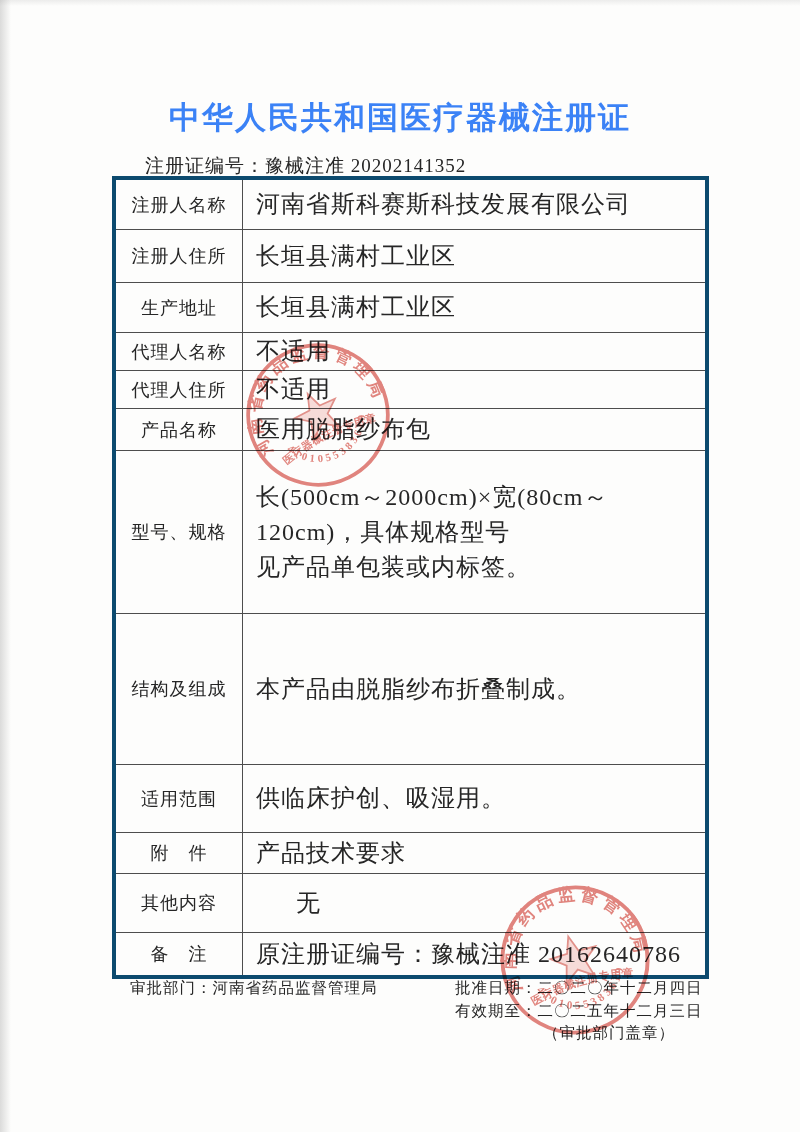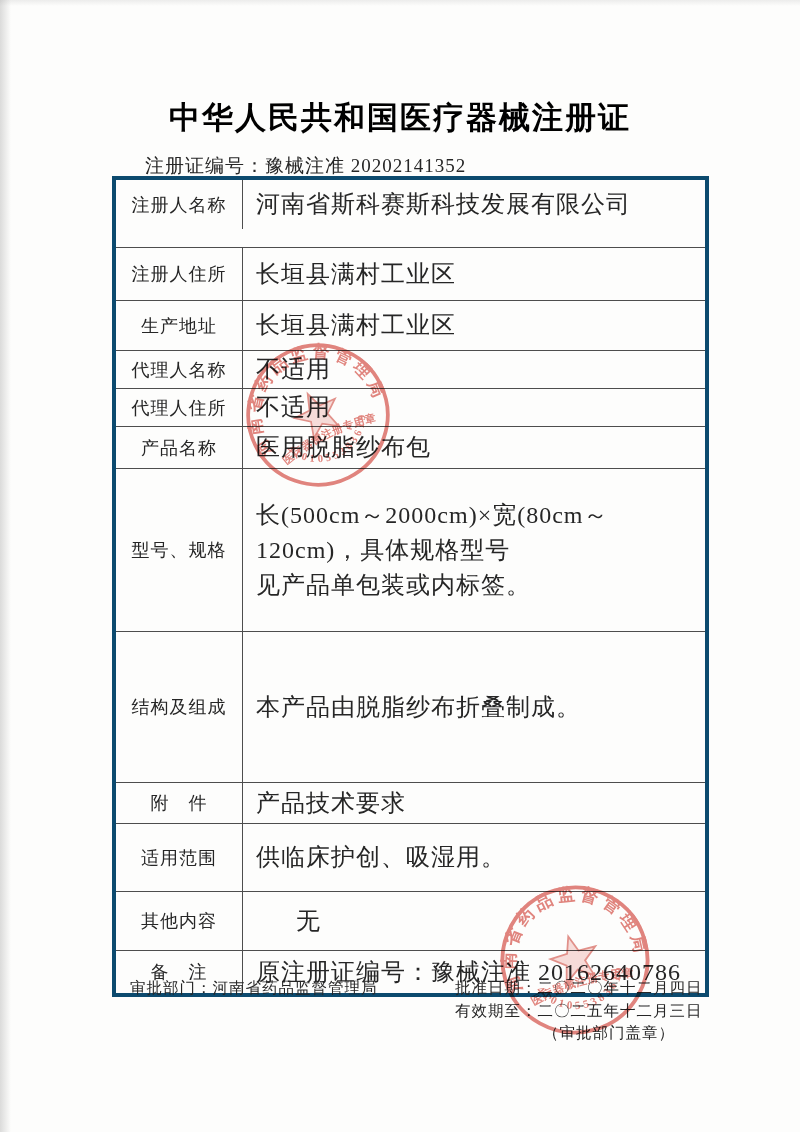--- a/index.html
+++ b/index.html
@@ -13,21 +13,21 @@
     position:absolute; left:0; top:0; width:11px; height:100%;
     background:linear-gradient(to right, rgba(140,140,140,.30), rgba(255,255,255,0));
   }
   .edge-top {
     position:absolute; left:0; top:0; width:100%; height:6px;
     background:linear-gradient(to bottom, rgba(160,160,160,.18), rgba(255,255,255,0));
   }
   .title {
     position:absolute; top:97px; left:0; width:100%;
     text-align:center; font-size:31px; font-weight:bold;
-    letter-spacing:2px; color:#000000;
+    letter-spacing:2px; color:#3b82f6;
   }
   .regline {
     position:absolute; top:153px; left:145px;
     font-size:19px; letter-spacing:1px; color:#262626;
   }
   .cert-table {
     position:absolute; left:112px; top:176px; width:589px;
     border:4px solid #0c4a6e; background:transparent;
   }
   .row { display:flex; border-top:1px solid #4d4d4d; }
@@ -64,21 +64,21 @@
   <div class="edge-top"></div>
 
   <div class="title">中华人民共和国医疗器械注册证</div>
   <div class="regline">注册证编号：豫械注准 20202141352</div>
 
   <div class="cert-table">
     <div class="row" style="height:49px;">
       <div class="cell-label">注册人名称</div>
       <div class="cell-value">河南省斯科赛斯科技发展有限公司</div>
     </div>
-    <div class="row" style="height:52px;margin-top:18px;">
+    <div class="row" style="height:52px;">
       <div class="cell-label">注册人住所</div>
       <div class="cell-value">长垣县满村工业区</div>
     </div>
     <div class="row" style="height:49px;">
       <div class="cell-label">生产地址</div>
       <div class="cell-value">长垣县满村工业区</div>
     </div>
     <div class="row" style="height:37px;">
       <div class="cell-label">代理人名称</div>
       <div class="cell-value">不适用</div>
@@ -93,27 +93,27 @@
     </div>
     <div class="row" style="height:162px;">
       <div class="cell-label">型号、规格</div>
       <div class="cell-value">长(500cm～2000cm)×宽(80cm～120cm)，具体规格型号
 见产品单包装或内标签。</div>
     </div>
     <div class="row" style="height:150px;">
       <div class="cell-label">结构及组成</div>
       <div class="cell-value">本产品由脱脂纱布折叠制成。</div>
     </div>
+    <div class="row" style="height:67px;">
+      <div class="cell-label">适用范围</div>
+      <div class="cell-value">供临床护创、吸湿用。</div>
+    </div>
     <div class="row" style="height:40px;">
       <div class="cell-label">附　件</div>
       <div class="cell-value">产品技术要求</div>
-    </div>
-    <div class="row" style="height:67px;">
-      <div class="cell-label">适用范围</div>
-      <div class="cell-value">供临床护创、吸湿用。</div>
     </div>
     <div class="row" style="height:58px;gap:40px;">
       <div class="cell-label">其他内容</div>
       <div class="cell-value">无</div>
     </div>
     <div class="row" style="height:42px;">
       <div class="cell-label">备　注</div>
       <div class="cell-value">原注册证编号：豫械注准 20162640786</div>
     </div>
   </div>

